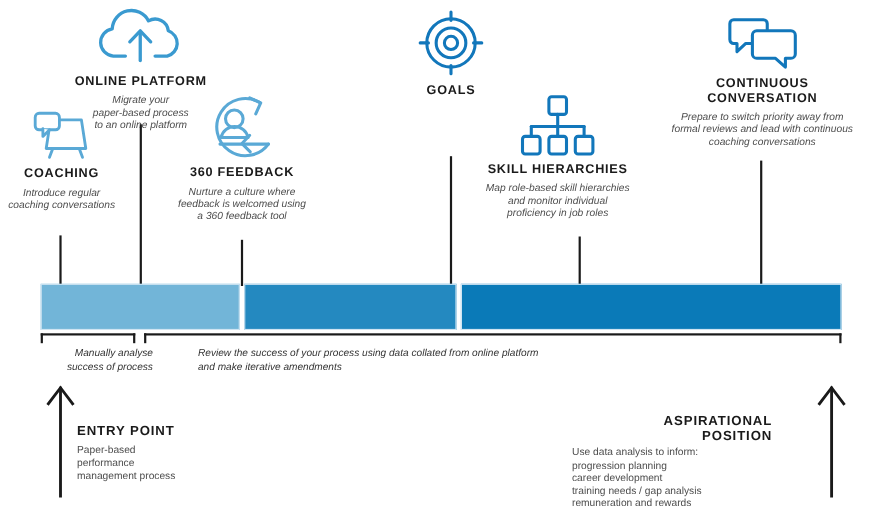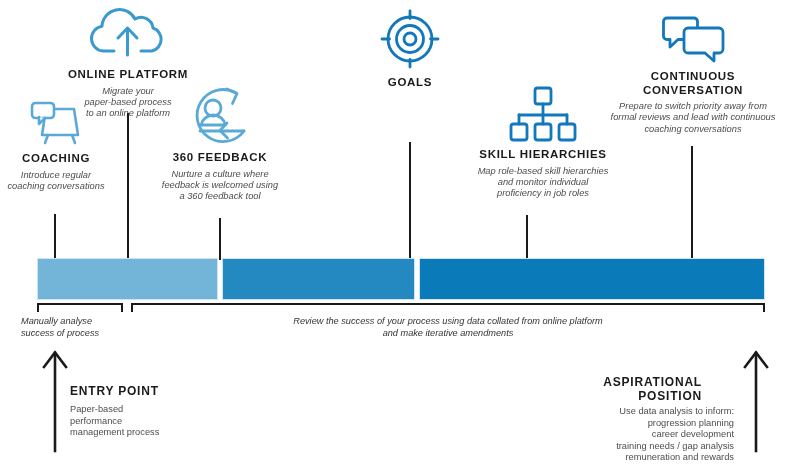--- a/index.html
+++ b/index.html
@@ -167,21 +167,21 @@
           <path d="M36 51.5 L36 59"></path>
           <path d="M8 31 L15.5 31"></path>
           <path d="M56.5 31 L64 31"></path>
         </g>
       </svg>
     </div>
     <div class="m-title">GOALS</div>
   </div>
   <div class="stem" style="left:409px; top:142px; height:118px;"></div>
 
-  <div class="milestone" style="left:464px; top:84px; width:158px;">
+  <div class="milestone" style="left:428px; top:84px; width:158px;">
     <div class="icon-wrap" style="height:58px;">
       <svg width="78" height="58" viewBox="0 0 78 58">
         <g fill="none" stroke="#1277bb" stroke-width="2.8" stroke-linejoin="round" stroke-linecap="round">
           <rect x="31" y="4" width="16" height="16" rx="2.5"></rect>
           <path d="M39 20 L39 31"></path>
           <path d="M15 31 L63 31"></path>
           <path d="M15 31 L15 40"></path>
           <path d="M39 31 L39 40"></path>
           <path d="M63 31 L63 40"></path>
           <rect x="7" y="40" width="16" height="16" rx="2.5"></rect>
@@ -212,25 +212,25 @@
 formal reviews and lead with continuous
 coaching conversations</div>
   </div>
   <div class="stem" style="left:691px; top:146px; height:114px;"></div>
 
   <div class="bar" style="left:37px; top:258px; width:181px; background:#72b5d8;"></div>
   <div class="bar" style="left:222px; top:258px; width:193px; background:#2489c0;"></div>
   <div class="bar" style="left:419px; top:258px; width:346px; background:#0a7ab8;"></div>
 
   <div class="bracket" style="left:37px; top:303px; width:86px;"></div>
-  <div class="bracket-label" style="left:21px; top:316px; width:118px; text-align:left;">Manually analyse
+  <div class="bracket-label" style="left:21px; top:316px; width:118px; text-align:right;">Manually analyse
 success of process</div>
 
   <div class="bracket" style="left:131px; top:303px; width:634px;"></div>
-  <div class="bracket-label" style="left:180px; top:316px; width:536px; text-align:center;font-style:italic;">Review the success of your process using data collated from online platform
+  <div class="bracket-label" style="left:180px; top:316px; width:536px; text-align:left;font-style:italic;">Review the success of your process using data collated from online platform
 and make iterative amendments</div>
 
   <svg class="arrow-svg" style="left:41px; top:349px;" width="28" height="104" viewBox="0 0 28 104">
     <g fill="none" stroke="#1a1a1a" stroke-width="2.6" stroke-linecap="square" stroke-linejoin="miter">
       <path d="M14 102 L14 4"></path>
       <path d="M3 18 L14 3.5 L25 18"></path>
     </g>
   </svg>
   <div class="endpoint-title" style="left:70px; top:384px; text-align:left;">ENTRY POINT</div>
   <div class="endpoint-desc" style="left:70px; top:404px; width:180px; text-align:left;">Paper-based
@@ -238,19 +238,19 @@
 management process</div>
 
   <svg class="arrow-svg" style="left:742px; top:349px;" width="28" height="104" viewBox="0 0 28 104">
     <g fill="none" stroke="#1a1a1a" stroke-width="2.6" stroke-linecap="square" stroke-linejoin="miter">
       <path d="M14 102 L14 4"></path>
       <path d="M3 18 L14 3.5 L25 18"></path>
     </g>
   </svg>
   <div class="endpoint-title" style="left:508px; top:375px; width:194px; text-align:right;">ASPIRATIONAL
 POSITION</div>
-  <div class="endpoint-desc" style="left:520px; top:406px; width:214px; text-align:right;">Use data analysis to inform:
+  <div class="endpoint-desc" style="left:520px; top:406px; width:214px; text-align:left;">Use data analysis to inform:
 progression planning
 career development
 training needs / gap analysis
 remuneration and rewards</div>
 
 </div>
 
 </body></html>

